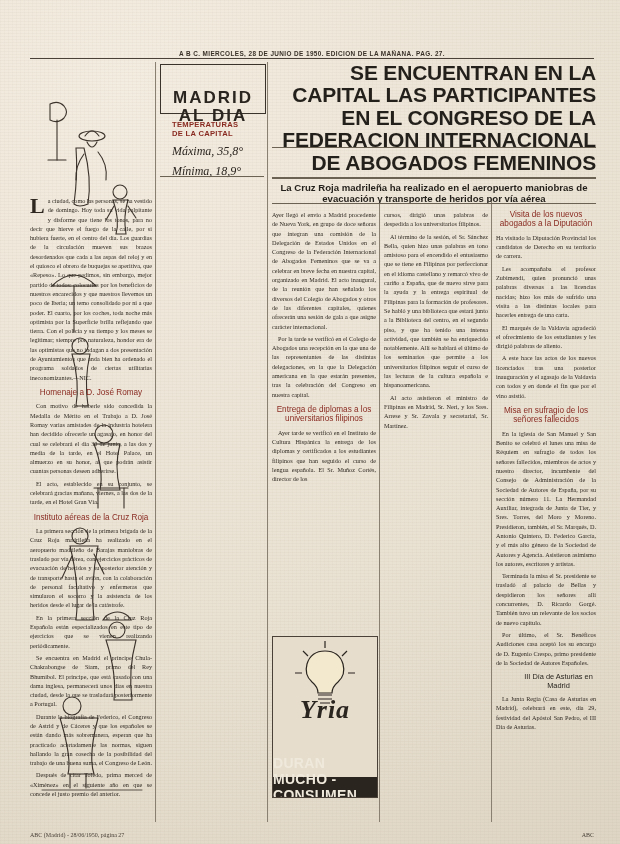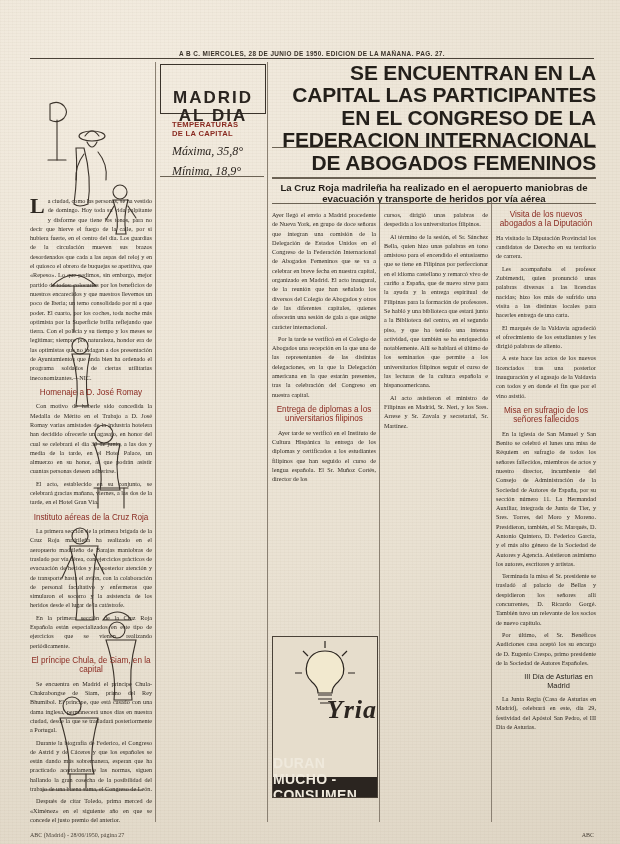--- a/index.html
+++ b/index.html
@@ -111,21 +111,21 @@
   .illus{
     position:absolute;left:32px;top:96px;width:120px;height:700px;
     pointer-events:none;
   }
   
   .ad{
     position:absolute;left:272px;top:636px;width:104px;height:160px;
     border:1px solid #4a4238;background:#e6ddcc;overflow:hidden;
   }
   .ad-title{
-    position:absolute;left:0;right:0;top:58px;text-align:right;
+    position:absolute;left:0;right:0;top:58px;text-align:center;
     font-family:"Liberation Serif", serif;font-style:italic;font-weight:bold;
     font-size:26px;color:#2b2520;letter-spacing:1px;
   }
   .ad-l2{
     position:absolute;left:0;right:0;top:86px;text-align:center;
     font-family:"Liberation Serif", serif;font-style:italic;
     font-size:10.5px;color:#2b2520;line-height:1.15;
   }
   .ad-strip{
     position:absolute;left:0;right:0;bottom:0;height:20px;background:#2b2520;
@@ -221,21 +221,20 @@
     <p class="first">
       <span class="dropcap">L</span>
       <span>a ciudad, como las personas, se ha vestido de domingo. Hoy toda su vida palpitante y disforme que tiene los tonos, para no decir que hierve el fuego de la calle, por si hubiera fuerte, en el centro del día. Los guardias de la circulación mueven sus brazos desordenados que cada a las aspas del reloj y en el quiosco el obrero de buquejas se aperitiva, que «Repeso». Lo que pedimos, sin embargo, mejor partido de todos: colocarlos por los beneficios de nuestros encarecidos y que nuestros llevemos un poco de Iberia; un temo consolidado por ni a que poder. El cuarto, por los coches, toda noche más optimista por la Superficie brilla reflejando que tierra. Con el policía y su tiempo y los meses se legitimar; siempre por naturaleza, hondor era de las optimistas que no indagan a dos presentación de Ayuntamientos que anda bien ha ordenado el programa soldados de ciertas utilitarias ineconomizantes.—NIC.</span>
     </p>
     <div class="secthead">Homenaje a D. José Romay</div>
     <p>Con motivo de haberle sido concedida la Medalla de Mérito en el Trabajo a D. José Romay varias amistades de la industria hotelera han decidido ofrecerle un agasajo, en honor del cual se celebrará el día 30 de junio, a las dos y media de la tarde, en el Hotel Palace, un almuerzo en su honor, al que podrán asistir cuantas personas deseen adherirse.</p>
     <p>El acto, establecido en su conjunto, se celebrará gracias mañana, viernes, a las dos de la tarde, en el Hotel Gran Vía.</p>
     <div class="secthead">Instituto aéreas de la Cruz Roja</div>
     <p>La primera sección de la primera brigada de la Cruz Roja madrileña ha realizado en el aeropuerto madrileño de Barajas maniobras de traslado por vía aérea, con ejercicios prácticos de evacuación de heridos y su posterior atención y de transporte hasta el avión, con la colaboración de personal facultativo y enfermeras que simularon el socorro y la asistencia de los heridos desde el lugar de la catástrofe.</p>
     <p>En la primera sección de la Cruz Roja Española están especializados en este tipo de ejercicios que se vienen realizando periódicamente.</p>
-    <div class="secthead">El príncipe Chula, de Siam, en la capital</div>
     <p>Se encuentra en Madrid el príncipe Chula-Chakrabongse de Siam, primo del Rey Bhumibol. El príncipe, que está casado con una dama inglesa, permanecerá unos días en nuestra ciudad, desde la que se trasladará posteriormente a Portugal.</p>
     <p>Durante la biografía de Federico, el Congreso de Astrid y de Cáceres y que los españoles se están dando más sobremanera, esperan que ha practicado acertadamente las normas, siguen hallando la gran cosecha de la posibilidad del trabajo de una buena suma, el Congreso de León.</p>
     <p>Después de citar Toledo, prima merced de «Ximénez» en el siguiente año en que se concede el justo premio del anterior.</p>
   </div>
 
   <div class="body-col" style="left:272px;top:210px;width:104px;">
     <p class="first">Ayer llegó el envío a Madrid procedente de Nueva York, en grupo de doce señoras que integran una comisión de la Delegación de Estados Unidos en el Congreso de la Federación Internacional de Abogados Femeninos que se va a celebrar en breve fecha en nuestra capital, organizado en Madrid. El acto inaugural, de la reunión que han señalado los diversos del Colegio de Abogados y otros de las diferentes capitales, quienes ofrecerán una sesión de gala a que asigne carácter internacional.</p>
     <p>Por la tarde se verificó en el Colegio de Abogados una recepción en la que una de las representantes de las distintas delegaciones, en la que la Delegación americana en la que estarán presentes, tras la celebración del Congreso en nuestra capital.</p>
     <div class="secthead">Entrega de diplomas a los universitarios filipinos</div>
     <p>Ayer tarde se verificó en el Instituto de Cultura Hispánica la entrega de los diplomas y certificados a los estudiantes filipinos que han seguido el curso de lengua española. El Sr. Muñoz Cortés, director de los</p>

